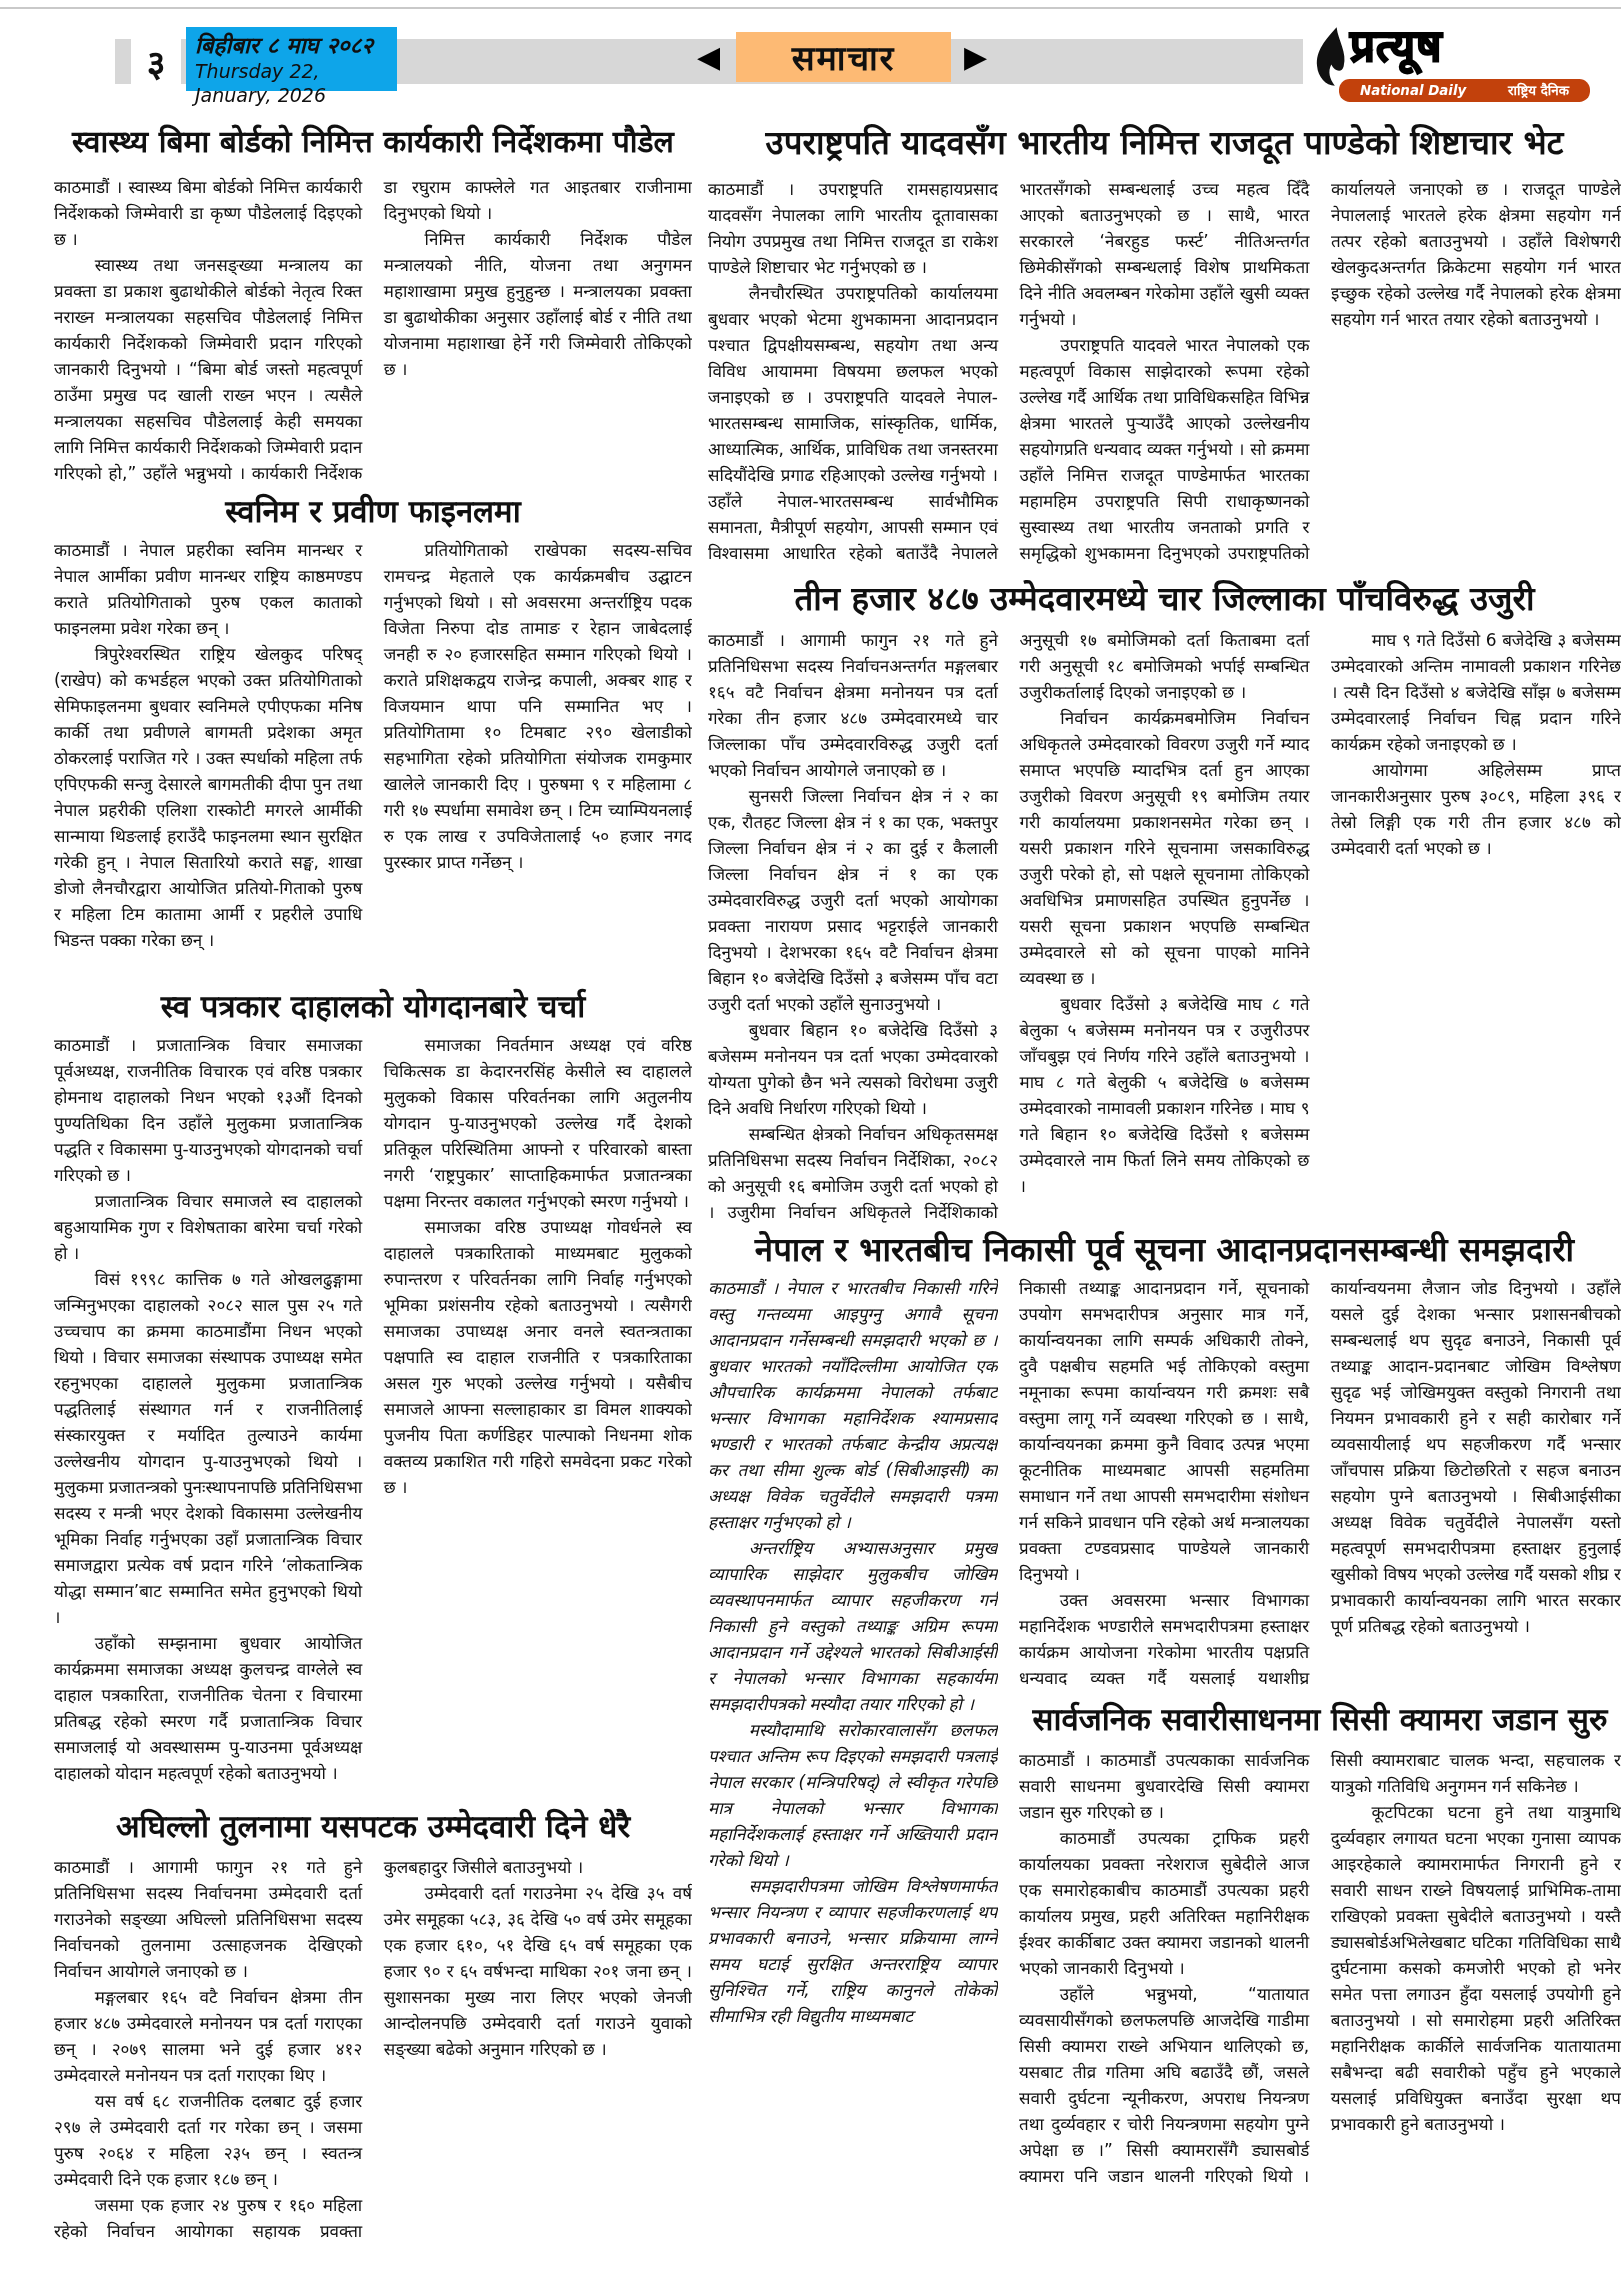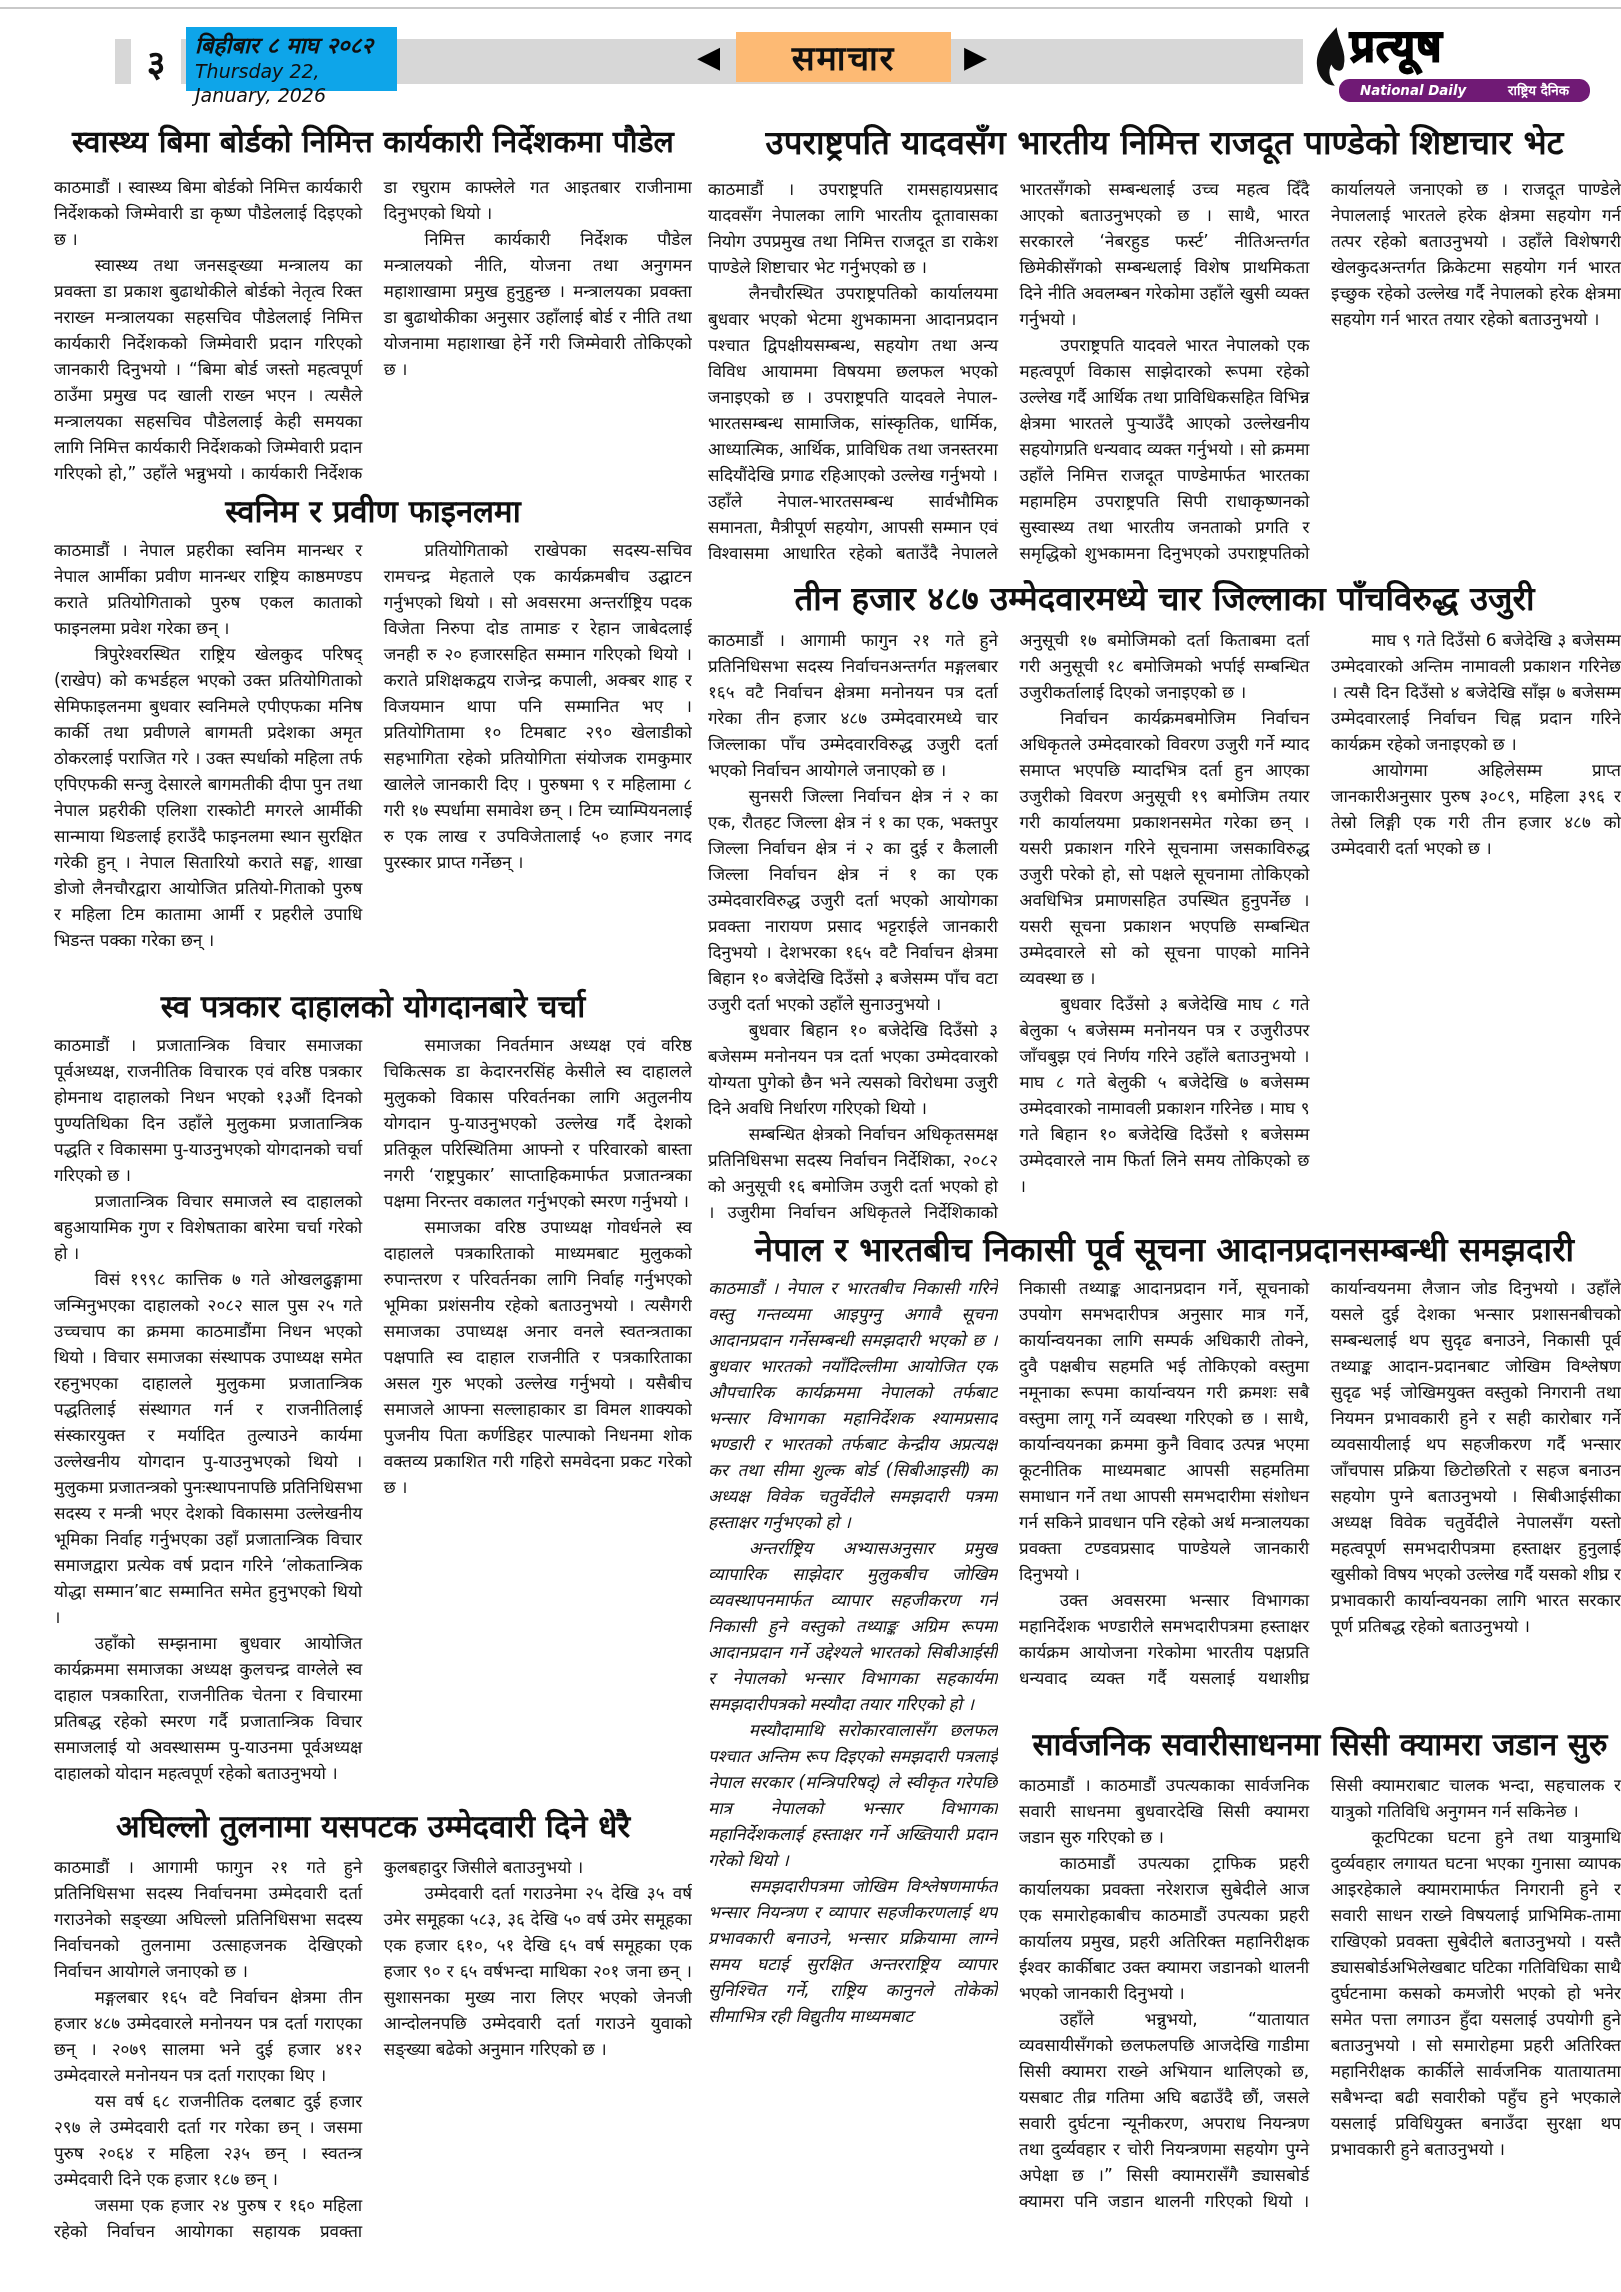--- a/index.html
+++ b/index.html
@@ -14,21 +14,21 @@
   .date-np{font-size:22.4px;font-weight:700;font-style:italic;line-height:1.25;}
   .date-en{font-size:19px;font-style:italic;line-height:1.3;}
   .section-box{position:absolute;left:736px;top:32px;width:215px;height:50px;background:#fdba74;
         display:flex;align-items:center;justify-content:center;font-size:34px;font-weight:700;letter-spacing:1.8px;}
   .tri{position:absolute;top:41px;font-size:30px;line-height:32px;color:#000;}
   .tri-l{left:697px;} .tri-r{left:964px;}
   .logo-zone{position:absolute;left:1303px;top:12.5px;width:304px;height:99px;background:#fff;}
   .logo-flame{position:absolute;left:7.2px;top:12.5px;}
   .logo-text{position:absolute;left:47px;top:1.8px;font-size:44px;font-weight:800;
         -webkit-text-stroke:1.8px #000;letter-spacing:0.9px;}
-  .logo-ribbon{position:absolute;left:36px;top:66px;width:251px;height:23px;background:#701a75;border-radius:10.7px;
+  .logo-ribbon{position:absolute;left:36px;top:66px;width:251px;height:23px;background:#c2410c;border-radius:10.7px;
         display:flex;align-items:center;justify-content:space-around;color:#fff;}
   .logo-en{font-size:13.4px;font-style:italic;font-weight:700;}
   .logo-np{font-size:13.4px;font-weight:700;}
   .headline{position:absolute;text-align:center;font-weight:700;line-height:1.15;}
   .hl-left{font-size:30px;} .hl-right{font-size:33px;} .hl-sm{font-size:31px;}
   .body{position:absolute;text-align:justify;font-size:17px;line-height:26px;overflow:hidden;
         column-gap:21.5px;column-fill:auto;}
   .body p{margin:0;}
   .body p + p{text-indent:2.4em;}
   .cols2{column-count:2;} .cols3{column-count:3;}
@@ -121,21 +121,21 @@
         <p>अन्तर्राष्ट्रिय अभ्यासअनुसार प्रमुख व्यापारिक साझेदार मुलुकबीच जोखिम व्यवस्थापनमार्फत व्यापार सहजीकरण गर्न निकासी हुने वस्तुको तथ्याङ्क अग्रिम रूपमा आदानप्रदान गर्ने उद्देश्यले भारतको सिबीआईसी र नेपालको भन्सार विभागका सहकार्यमा समझदारीपत्रको मस्यौदा तयार गरिएको हो ।</p>
         <p>मस्यौदामाथि सरोकारवालासँग छलफल पश्चात अन्तिम रूप दिइएको समझदारी पत्रलाई नेपाल सरकार (मन्त्रिपरिषद्) ले स्वीकृत गरेपछि मात्र नेपालको भन्सार विभागका महानिर्देशकलाई हस्ताक्षर गर्ने अख्तियारी प्रदान गरेको थियो ।</p>
         <p>समझदारीपत्रमा जोखिम विश्लेषणमार्फत भन्सार नियन्त्रण र व्यापार सहजीकरणलाई थप प्रभावकारी बनाउने, भन्सार प्रक्रियामा लाग्ने समय घटाई सुरक्षित अन्तरराष्ट्रिय व्यापार सुनिश्चित गर्ने, राष्ट्रिय कानुनले तोकेको सीमाभित्र रही विद्युतीय माध्यमबाट</p>
       </div>
     <div style="width:21.5px;"></div>
     <div style="width:602px;position:relative;">
       <div class="body cols2" style="position:static;width:602px;height:423px;">
           <p>निकासी तथ्याङ्क आदानप्रदान गर्ने, सूचनाको उपयोग समभदारीपत्र अनुसार मात्र गर्ने, कार्यान्वयनका लागि सम्पर्क अधिकारी तोक्ने, दुवै पक्षबीच सहमति भई तोकिएको वस्तुमा नमूनाका रूपमा कार्यान्वयन गरी क्रमशः सबै वस्तुमा लागू गर्ने व्यवस्था गरिएको छ । साथै, कार्यान्वयनका क्रममा कुनै विवाद उत्पन्न भएमा कूटनीतिक माध्यमबाट आपसी सहमतिमा समाधान गर्ने तथा आपसी समभदारीमा संशोधन गर्न सकिने प्रावधान पनि रहेको अर्थ मन्त्रालयका प्रवक्ता टण्डवप्रसाद पाण्डेयले जानकारी दिनुभयो ।</p>
           <p>उक्त अवसरमा भन्सार विभागका महानिर्देशक भण्डारीले समभदारीपत्रमा हस्ताक्षर कार्यक्रम आयोजना गरेकोमा भारतीय पक्षप्रति धन्यवाद व्यक्त गर्दै यसलाई यथाशीघ्र कार्यान्वयनमा लैजान जोड दिनुभयो । उहाँले यसले दुई देशका भन्सार प्रशासनबीचको सम्बन्धलाई थप सुदृढ बनाउने, निकासी पूर्व तथ्याङ्क आदान-प्रदानबाट जोखिम विश्लेषण सुदृढ भई जोखिमयुक्त वस्तुको निगरानी तथा नियमन प्रभावकारी हुने र सही कारोबार गर्ने व्यवसायीलाई थप सहजीकरण गर्दै भन्सार जाँचपास प्रक्रिया छिटोछरितो र सहज बनाउन सहयोग पुग्ने बताउनुभयो । सिबीआईसीका अध्यक्ष विवेक चतुर्वेदीले नेपालसँग यस्तो महत्वपूर्ण समभदारीपत्रमा हस्ताक्षर हुनुलाई खुसीको विषय भएको उल्लेख गर्दै यसको शीघ्र र प्रभावकारी कार्यान्वयनका लागि भारत सरकार पूर्ण प्रतिबद्ध रहेको बताउनुभयो ।</p>
         </div>
-      <div class="headline hl-sm" style="position:static;width:602px;margin-top:29px;">सार्वजनिक सवारीसाधनमा सिसी क्यामरा जडान सुरु</div>
+      <div class="headline hl-sm" style="position:static;width:602px;margin-top:4px;">सार्वजनिक सवारीसाधनमा सिसी क्यामरा जडान सुरु</div>
       <div class="body cols2" style="position:static;width:602px;height:491px;margin-top:9px;">
           <p>काठमाडौं । काठमाडौं उपत्यकाका सार्वजनिक सवारी साधनमा बुधवारदेखि सिसी क्यामरा जडान सुरु गरिएको छ ।</p>
           <p>काठमाडौं उपत्यका ट्राफिक प्रहरी कार्यालयका प्रवक्ता नरेशराज सुबेदीले आज एक समारोहकाबीच काठमाडौं उपत्यका प्रहरी कार्यालय प्रमुख, प्रहरी अतिरिक्त महानिरीक्षक ईश्वर कार्कीबाट उक्त क्यामरा जडानको थालनी भएको जानकारी दिनुभयो ।</p>
           <p>उहाँले भन्नुभयो, “यातायात व्यवसायीसँगको छलफलपछि आजदेखि गाडीमा सिसी क्यामरा राख्ने अभियान थालिएको छ, यसबाट तीव्र गतिमा अघि बढाउँदै छौं, जसले सवारी दुर्घटना न्यूनीकरण, अपराध नियन्त्रण तथा दुर्व्यवहार र चोरी नियन्त्रणमा सहयोग पुग्ने अपेक्षा छ ।” सिसी क्यामरासँगै ड्यासबोर्ड क्यामरा पनि जडान थालनी गरिएको थियो । सिसी क्यामराबाट चालक भन्दा, सहचालक र यात्रुको गतिविधि अनुगमन गर्न सकिनेछ ।</p>
           <p>कूटपिटका घटना हुने तथा यात्रुमाथि दुर्व्यवहार लगायत घटना भएका गुनासा व्यापक आइरहेकाले क्यामरामार्फत निगरानी हुने र सवारी साधन राख्ने विषयलाई प्राभिमिक-तामा राखिएको प्रवक्ता सुबेदीले बताउनुभयो । यस्तै ड्यासबोर्डअभिलेखबाट घटिका गतिविधिका साथै दुर्घटनामा कसको कमजोरी भएको हो भनेर समेत पत्ता लगाउन हुँदा यसलाई उपयोगी हुने बताउनुभयो । सो समारोहमा प्रहरी अतिरिक्त महानिरीक्षक कार्कीले सार्वजनिक यातायातमा सबैभन्दा बढी सवारीको पहुँच हुने भएकाले यसलाई प्रविधियुक्त बनाउँदा सुरक्षा थप प्रभावकारी हुने बताउनुभयो ।</p>
         </div>
     </div>
   </div>
 
 </div>

